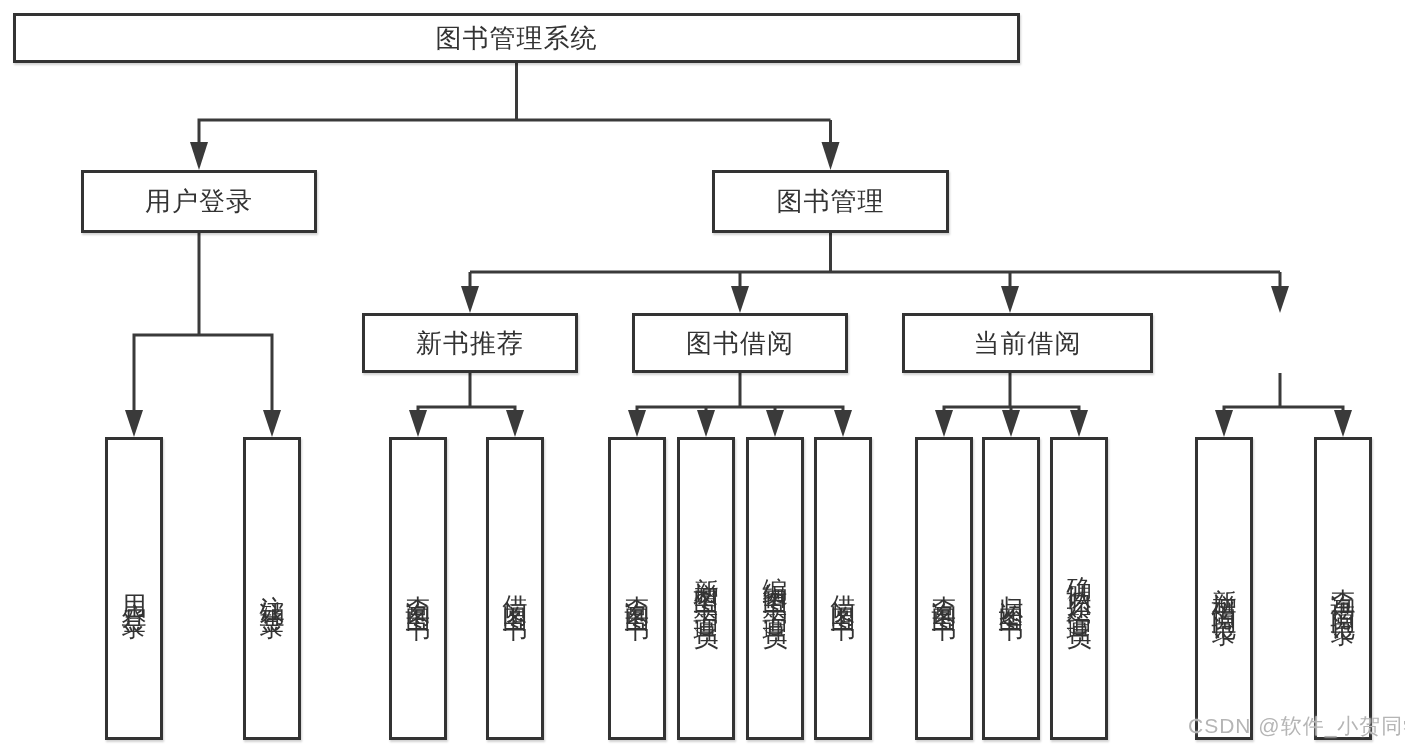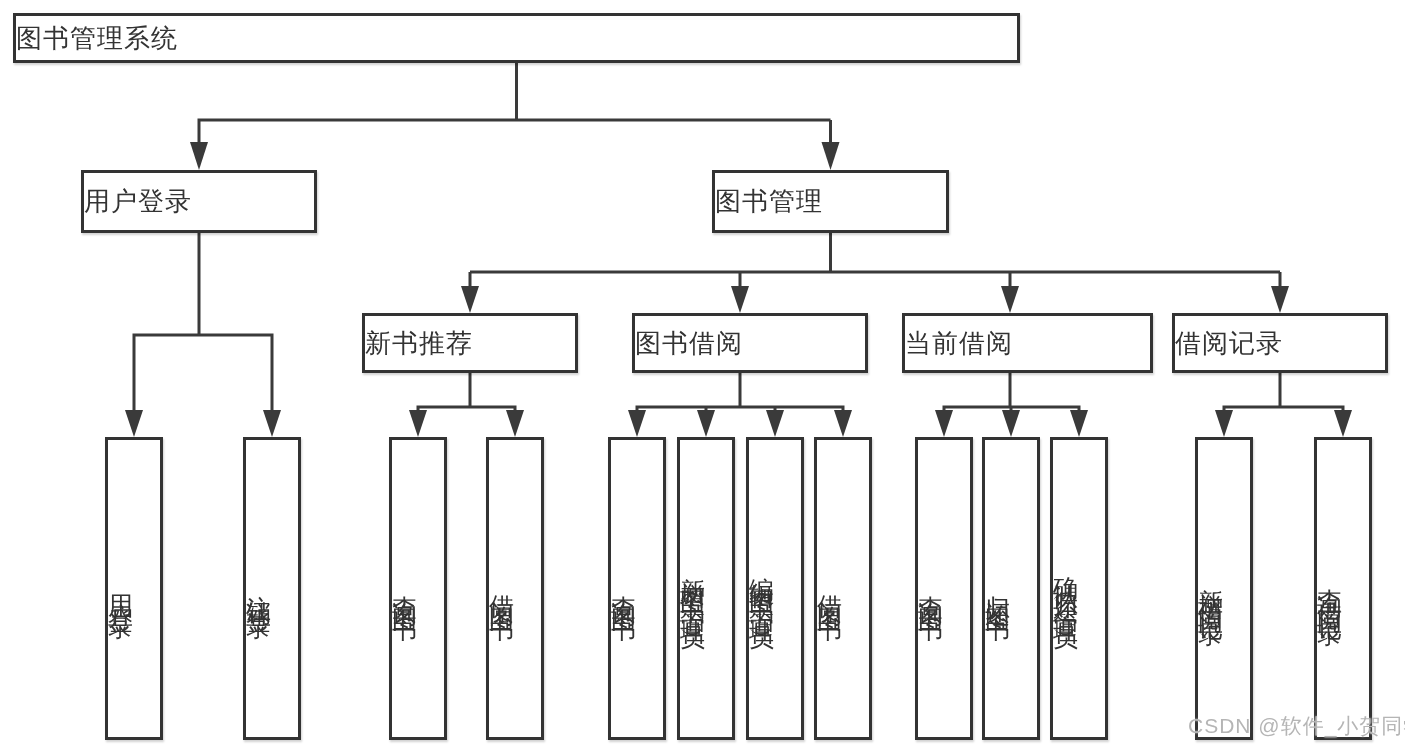--- a/index.html
+++ b/index.html
@@ -21,20 +21,21 @@
     width: 1405px; height: 747px;
   }
   .box {
     position: absolute;
     box-sizing: border-box;
     background: #ffffff;
     border: 3px solid #333333;
     color: #333333;
     display: flex;
     align-items: center;
+    justify-content: center;
     box-shadow: 1px 2px 2px rgba(0,0,0,0.18);
   }
   .hlabel {
     font-size: 26px;
     letter-spacing: 1px;
     white-space: nowrap;
   }
   .root .hlabel { font-size: 26px; }
   .leaf .vlabel {
     writing-mode: vertical-rl;
@@ -107,28 +108,25 @@
   <div class="box" style="left:81px; top:170px; width:236px; height:63px;">
     <span class="hlabel">用户登录</span>
   </div>
   <div class="box" style="left:362px; top:313px; width:216px; height:60px;">
     <span class="hlabel">新书推荐</span>
   </div>
 
   <div class="box" style="left:712px; top:170px; width:237px; height:63px;">
     <span class="hlabel">图书管理</span>
   </div>
-  <div class="box" style="left:632px; top:313px; width:236px; height:60px;">
+  <div class="box" style="left:632px; top:313px; width:216px; height:60px;">
     <span class="hlabel">图书借阅</span>
   </div>
   <div class="box" style="left:902px; top:313px; width:251px; height:60px;">
     <span class="hlabel">当前借阅</span>
-  </div>
-  <div class="box" style="left:1172px; top:313px; width:216px; height:60px;">
-    <span class="hlabel">借阅记录</span>
   </div>
 
   <div class="box leaf" style="left:105px; top:437px; width:58px; height:303px;">
     <span class="vlabel">用户登录</span>
   </div>
   <div class="box leaf" style="left:243px; top:437px; width:58px; height:303px;">
     <span class="vlabel">注销登录</span>
   </div>
   <div class="box leaf" style="left:389px; top:437px; width:58px; height:303px;">
     <span class="vlabel">查询图书</span>

